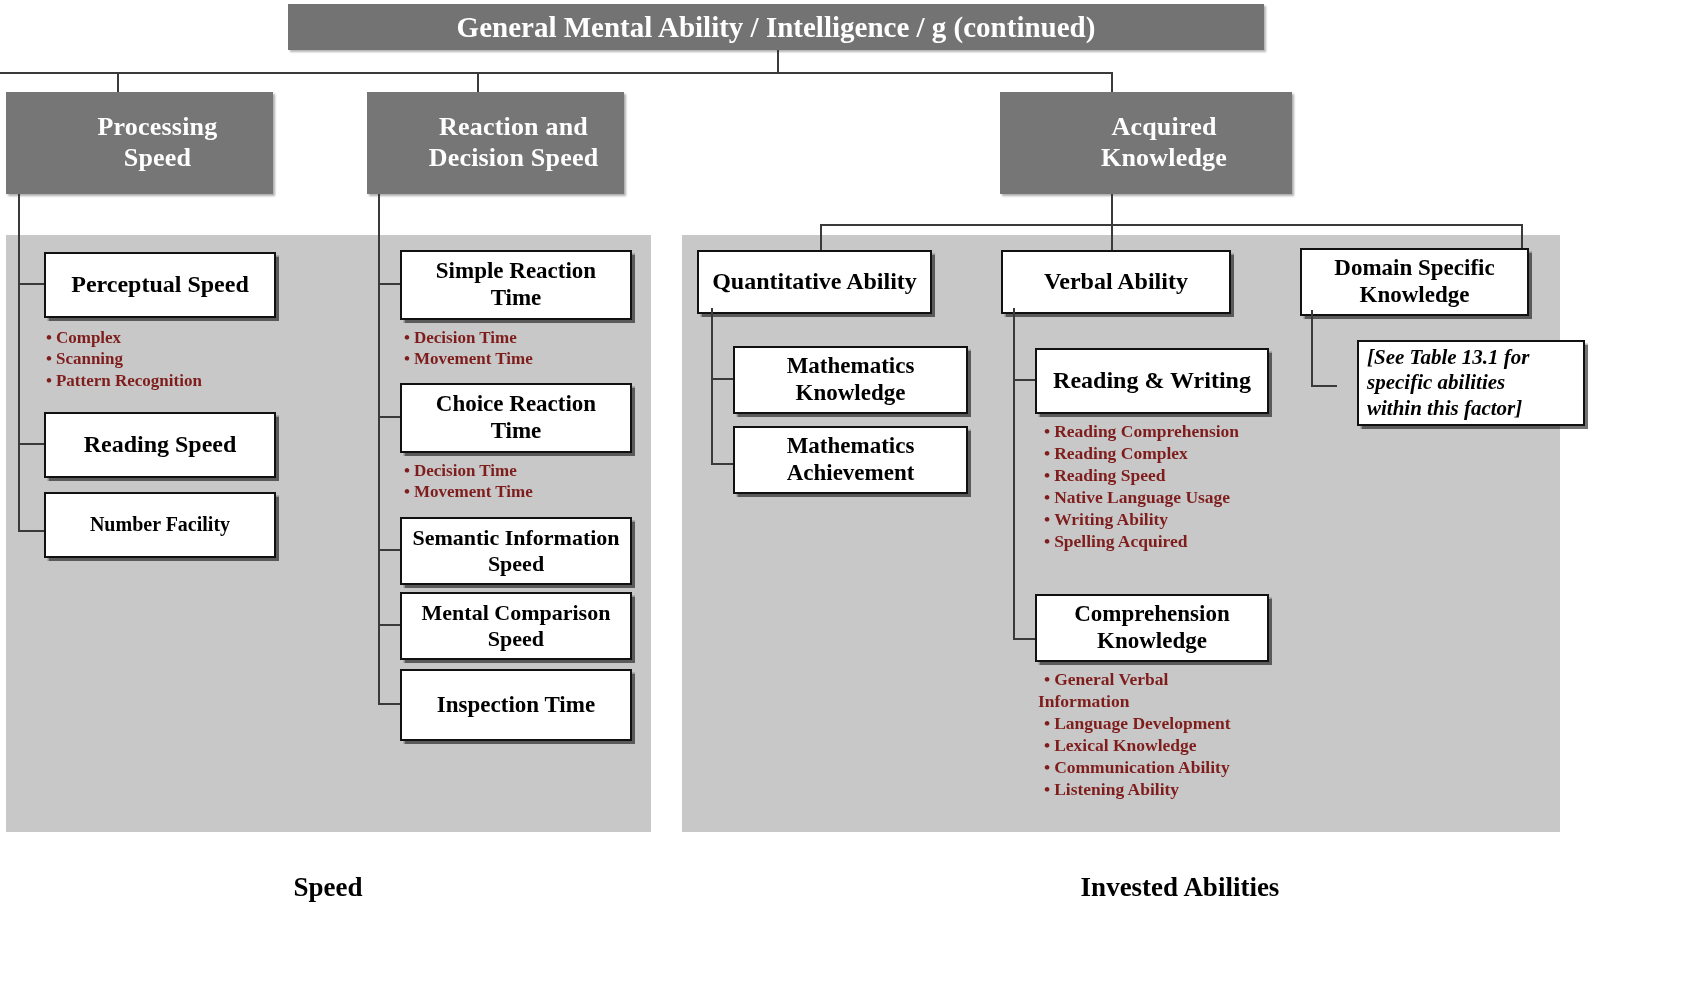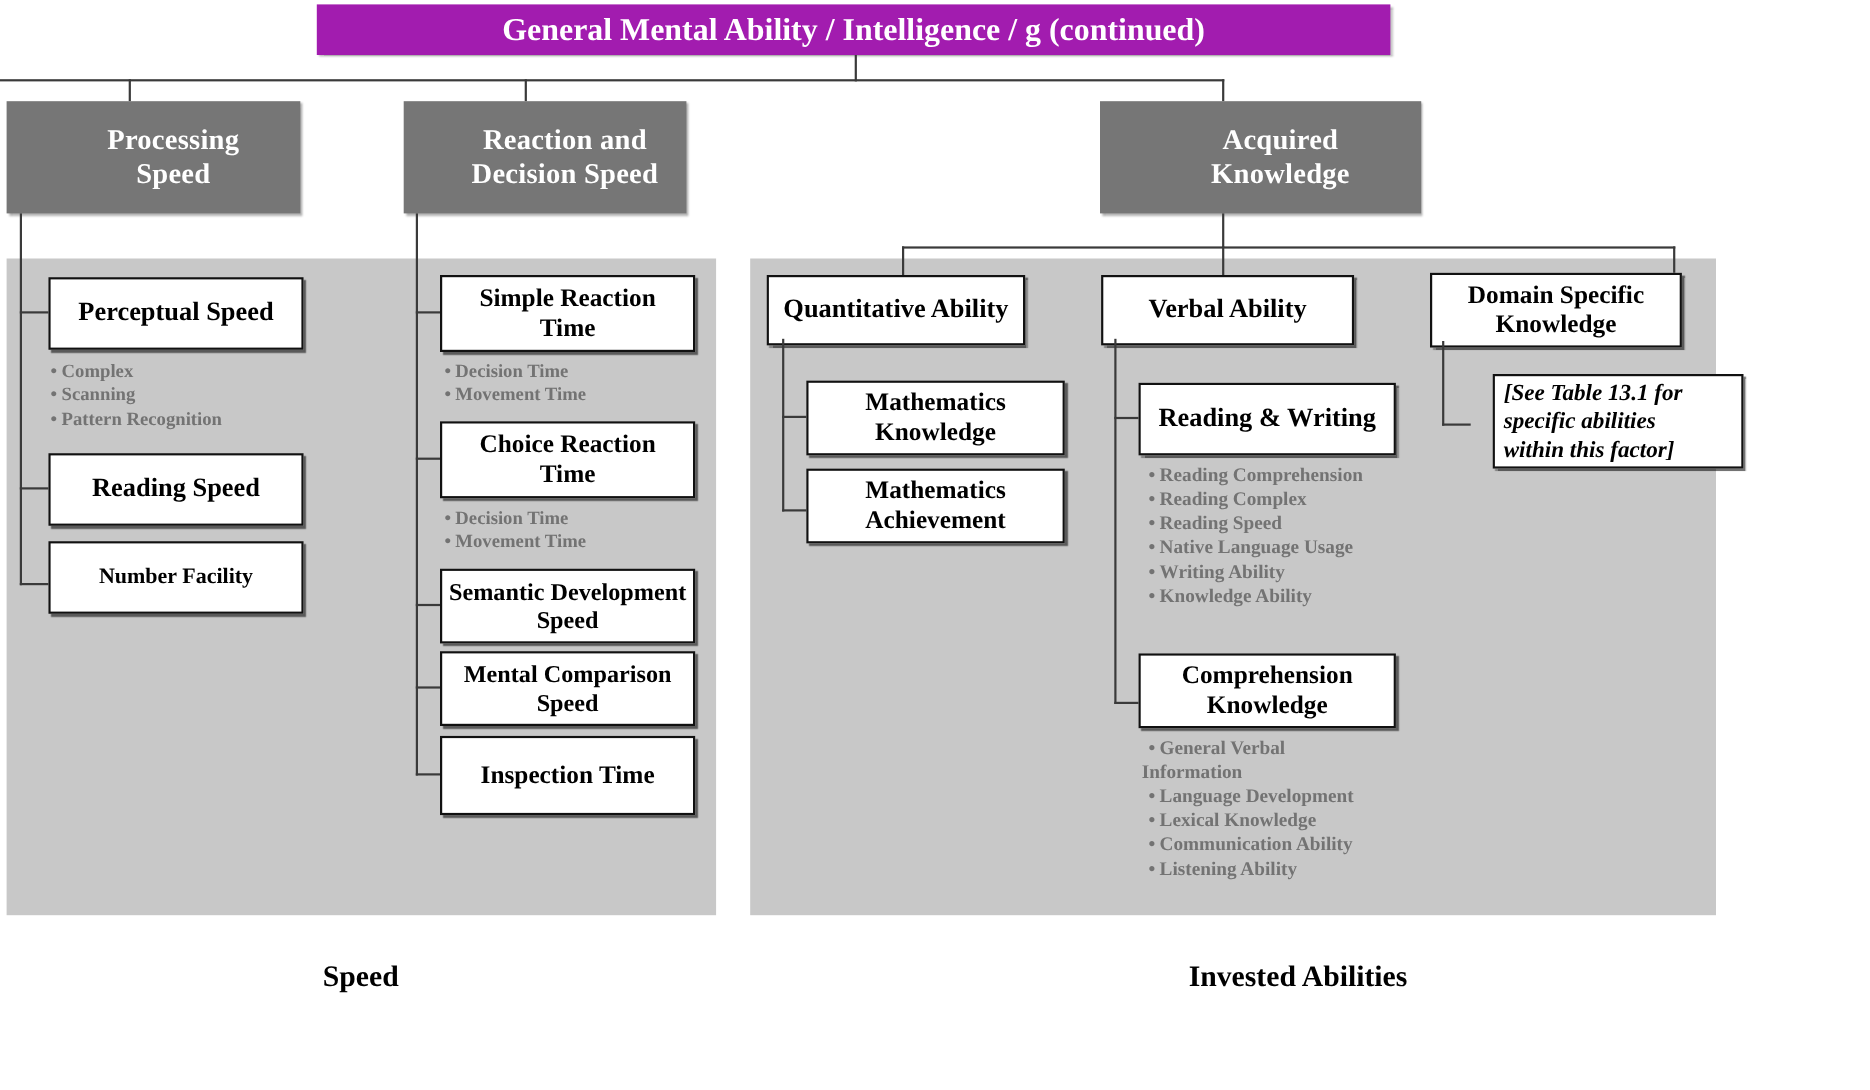--- a/index.html
+++ b/index.html
@@ -13,39 +13,39 @@
   
   .panel{position:absolute;background:#c8c8c8;}
   .hdrbox{
     position:absolute;background:#767676;color:#ffffff;
     display:flex;align-items:center;justify-content:center;text-align:center;
     font-weight:bold;line-height:1.18;letter-spacing:.2px;
     box-shadow:2px 2px 2px rgba(0,0,0,.32);
     padding-left:36px;
   }
   .titlebox{
-    position:absolute;background:#a21caf;color:#ffffff;
+    position:absolute;background:#737373;color:#ffffff;
     display:flex;align-items:center;justify-content:center;text-align:center;
     font-weight:bold;box-shadow:2px 2px 2px rgba(0,0,0,.30);
   }
   .nodebox{
     position:absolute;background:#ffffff;border:2.5px solid #111;
     display:flex;align-items:center;justify-content:center;text-align:center;
     color:#000;font-weight:bold;line-height:1.16;
     box-shadow:2.5px 2.5px 1px rgba(0,0,0,.55);
   }
   .notebox{
     position:absolute;background:#ffffff;border:2.5px solid #111;
     display:flex;align-items:center;justify-content:flex-start;text-align:left;
     color:#000;font-weight:bold;font-style:italic;line-height:1.2;
     padding:4px 8px;box-sizing:border-box;
     box-shadow:2.5px 2.5px 1px rgba(0,0,0,.55);
   }
   .bullets{
-    position:absolute;color:#737373;font-weight:bold;line-height:1.26;
+    position:absolute;color:#7f1d1d;font-weight:bold;line-height:1.26;
   }
   .bullets .bl{white-space:nowrap;}
   .bullets .bl::before{content:"\2022";margin-right:4px;}
   .bullets .bl.cont::before{content:"";margin-right:0;}
 
   .vline{position:absolute;background:#3a3a3a;width:2px;}
   .hline{position:absolute;background:#3a3a3a;height:2px;}
   .botlabel{
     position:absolute;color:#000;font-weight:bold;text-align:center;
   }
@@ -130,21 +130,21 @@
       <div>Time</div>
     </div>
   </div>
   <div class="bullets" style="left:404px;top:460px;width:240px;font-size:17px;">
     <div class="bl">Decision Time</div>
     <div class="bl">Movement Time</div>
   </div>
 
   <div class="nodebox" style="left:400px;top:517px;width:228px;height:64px;font-size:22px;">
     <div>
-      <div>Semantic Development</div>
+      <div>Semantic Information</div>
       <div>Speed</div>
     </div>
   </div>
 
   <div class="nodebox" style="left:400px;top:592px;width:228px;height:64px;font-size:22px;">
     <div>
       <div>Mental  Comparison</div>
       <div>Speed</div>
     </div>
   </div>
@@ -195,21 +195,21 @@
 
   <div class="nodebox" style="left:1035px;top:348px;width:230px;height:62px;font-size:24px;">
     <span>Reading &amp; Writing</span>
   </div>
   <div class="bullets" style="left:1044px;top:420px;width:300px;font-size:17.5px;">
     <div class="bl">Reading Comprehension</div>
     <div class="bl">Reading Complex</div>
     <div class="bl">Reading Speed</div>
     <div class="bl">Native Language Usage</div>
     <div class="bl">Writing Ability</div>
-    <div class="bl">Knowledge Ability</div>
+    <div class="bl">Spelling Acquired</div>
   </div>
 
   <div class="nodebox" style="left:1035px;top:594px;width:230px;height:64px;font-size:23px;">
     <div>
       <div>Comprehension</div>
       <div>Knowledge</div>
     </div>
   </div>
   <div class="bullets" style="left:1044px;top:668px;width:300px;font-size:17.5px;">
     <div class="bl">General Verbal</div>

